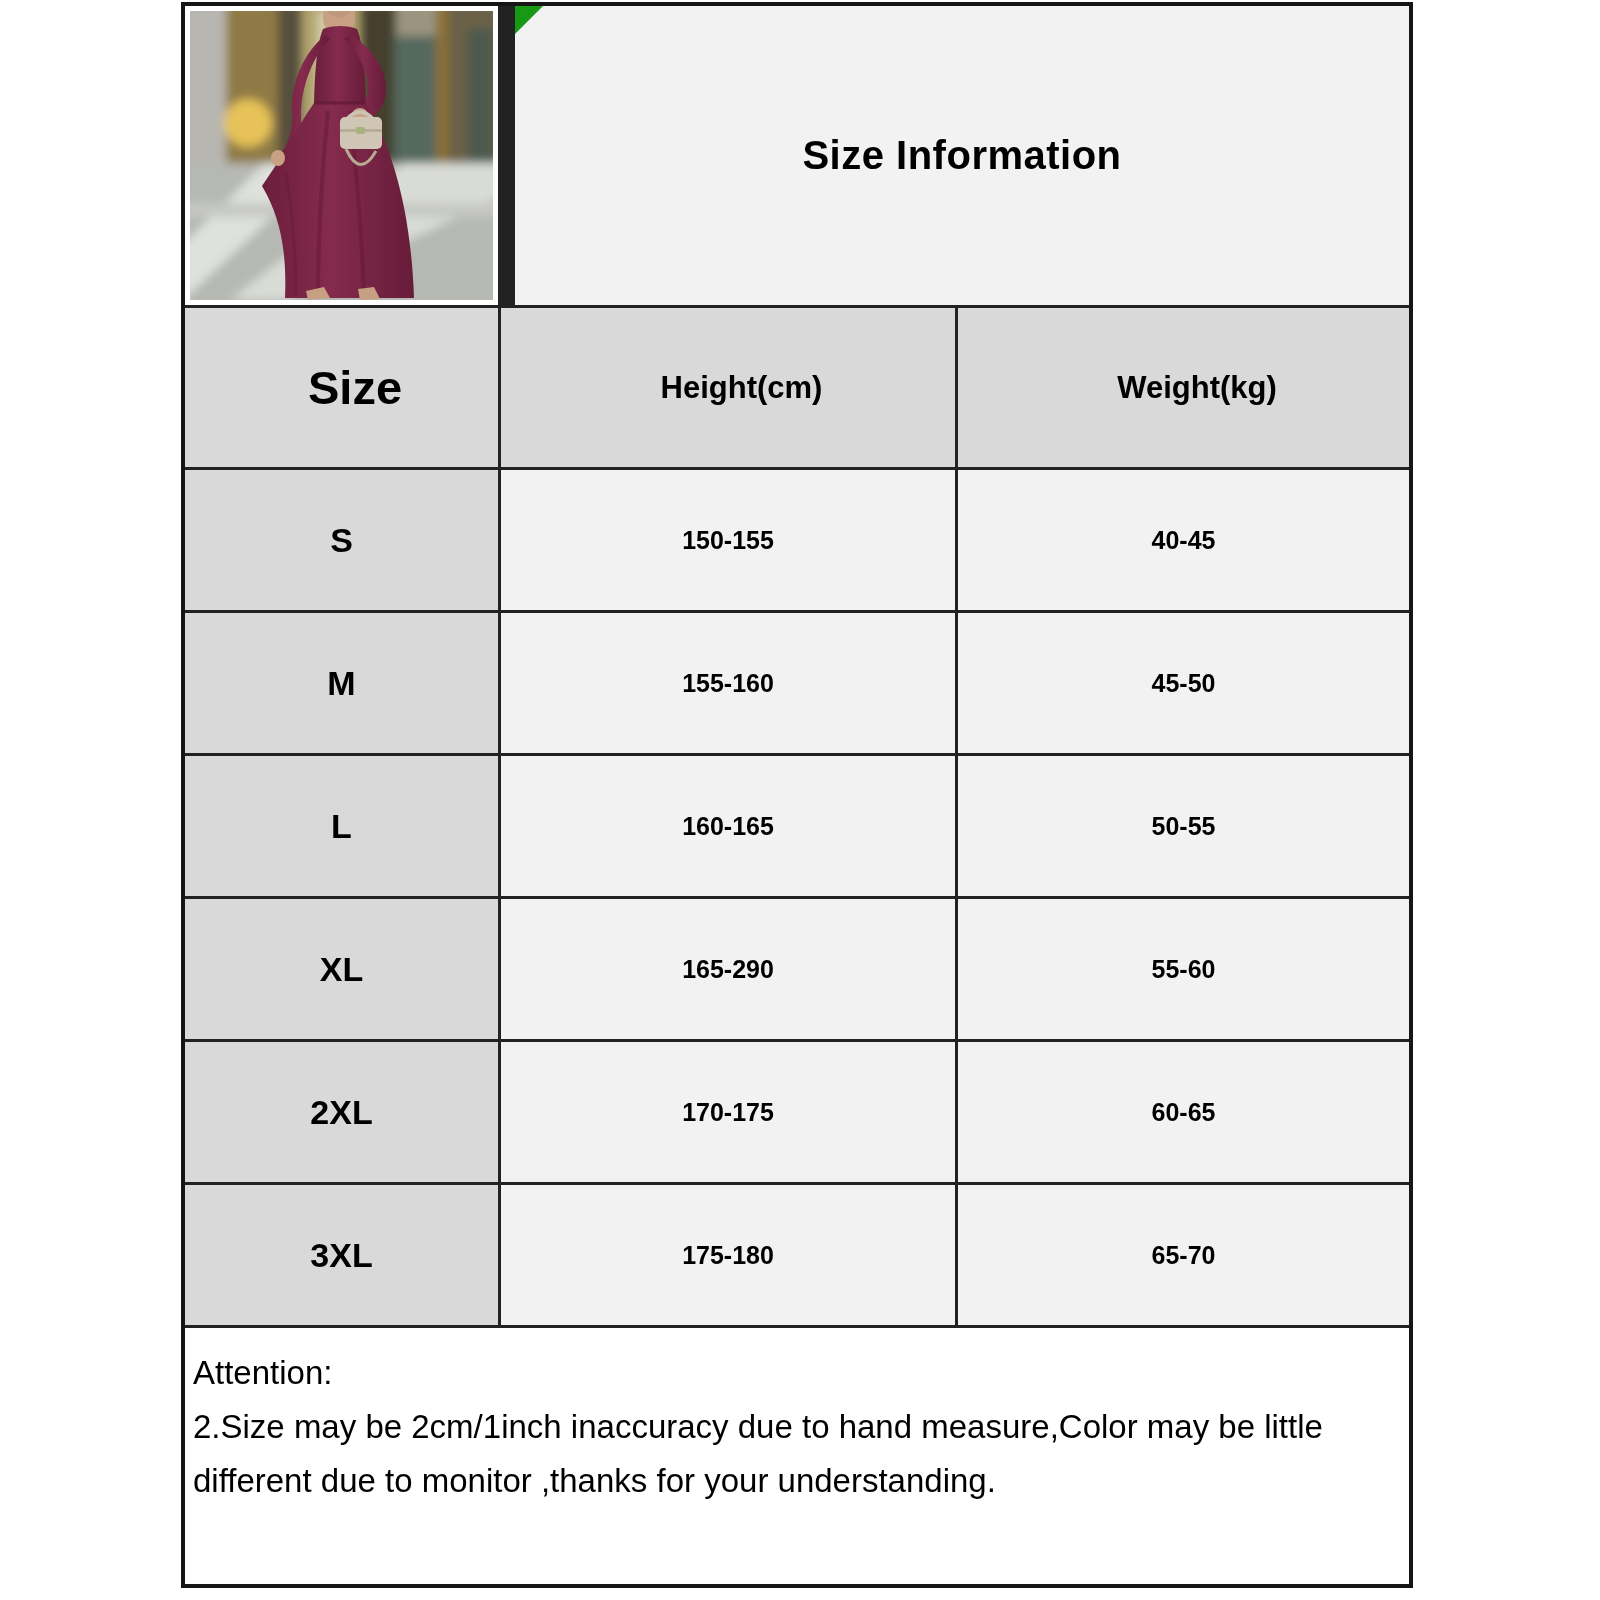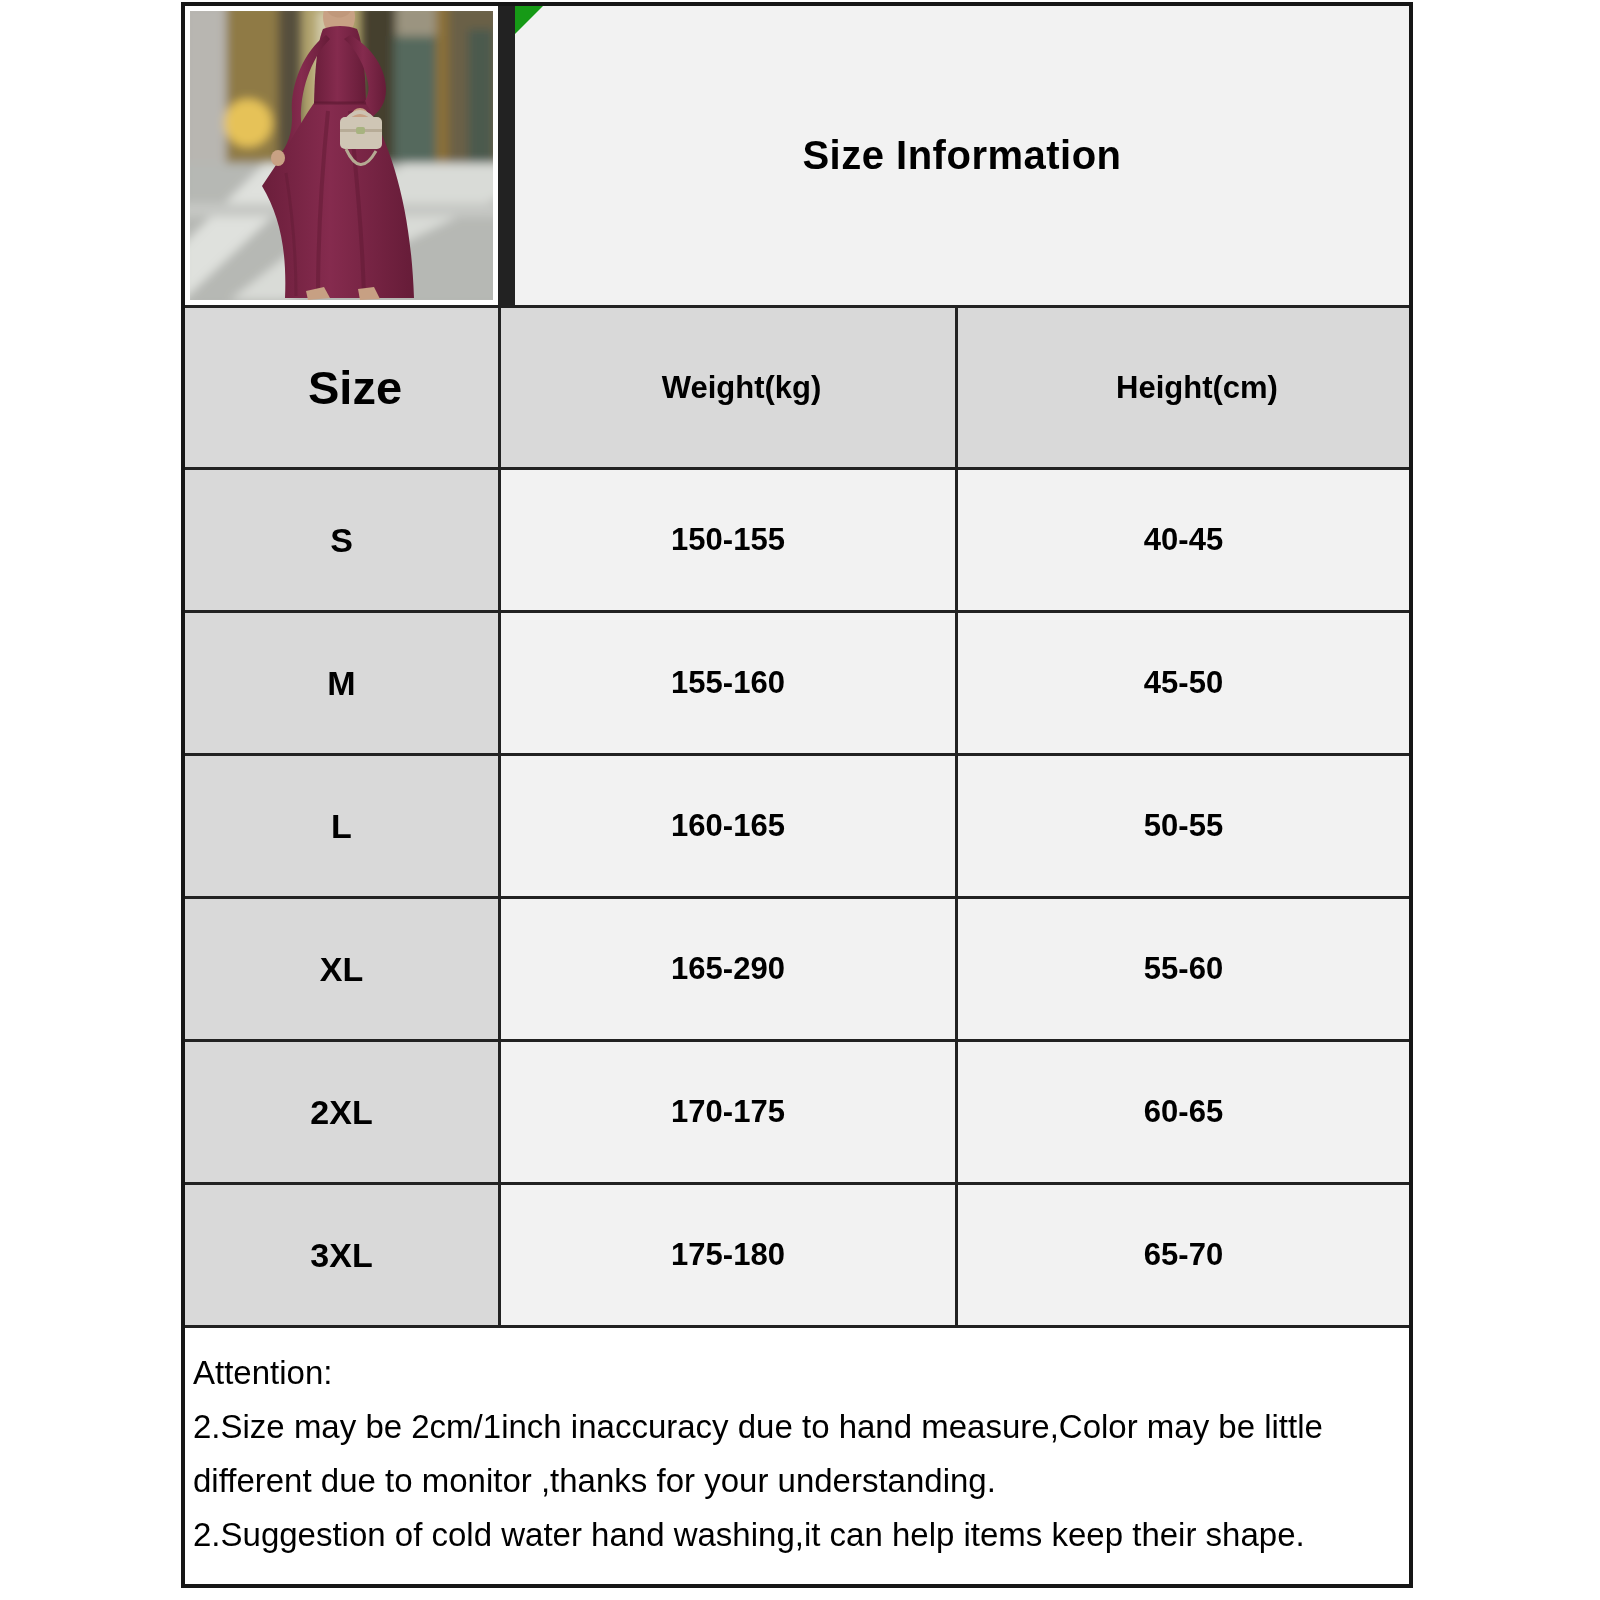--- a/index.html
+++ b/index.html
@@ -15,21 +15,21 @@
   .cell{display:flex;align-items:center;justify-content:center;overflow:hidden;}
   .img-cell{background:#ffffff;padding:5px;box-sizing:border-box;}
   .img-cell svg{width:100%;height:100%;display:block;}
   .title-cell{grid-column:2/4;background:#f2f2f2;position:relative;margin-left:14px;}
   .title-text{font-size:40px;font-weight:bold;letter-spacing:0.5px;}
   .corner-marker{position:absolute;top:0;left:0;width:0;height:0;
     border-top:28px solid #169a16;border-right:28px solid transparent;}
   .head{background:#d9d9d9;font-weight:bold;font-size:31px;padding-left:27px;}
   .size-head{font-size:47px;}
   .rowlabel{background:#d9d9d9;font-weight:bold;font-size:34px;}
-  .val{background:#f2f2f2;font-weight:bold;font-size:31px;}
+  .val{background:#f2f2f2;font-weight:bold;font-size:25px;}
   .attention{
     grid-column:1/4;background:#ffffff;display:block;
     padding:18px 12px 10px 8px;font-size:33px;line-height:54px;
   }
   .attention p{margin:0;}
 </style>
 </head>
 <body>
 
 <div class="sheet">
@@ -90,22 +90,22 @@
       </g>
     </svg>
   </div>
 
   <div class="cell title-cell">
     <div class="corner-marker"></div>
     <span class="title-text">Size Information</span>
   </div>
 
   <div class="cell head size-head">Size</div>
+  <div class="cell head">Height(cm)</div>
   <div class="cell head">Weight(kg)</div>
-  <div class="cell head">Height(cm)</div>
 
   <div class="cell rowlabel">S</div>
   <div class="cell val">150-155</div>
   <div class="cell val">40-45</div>
 
   <div class="cell rowlabel">M</div>
   <div class="cell val">155-160</div>
   <div class="cell val">45-50</div>
 
   <div class="cell rowlabel">L</div>
@@ -120,16 +120,15 @@
   <div class="cell val">170-175</div>
   <div class="cell val">60-65</div>
 
   <div class="cell rowlabel">3XL</div>
   <div class="cell val">175-180</div>
   <div class="cell val">65-70</div>
 
   <div class="cell attention">
     <p>Attention:</p>
     <p>2.Size may be 2cm/1inch inaccuracy due to hand measure,Color may be little different due to monitor ,thanks for your understanding.</p>
-    <p>2.Suggestion of cold water hand washing,it can help items keep their shape.</p>
   </div>
 
 </div>
 
 </body></html>

